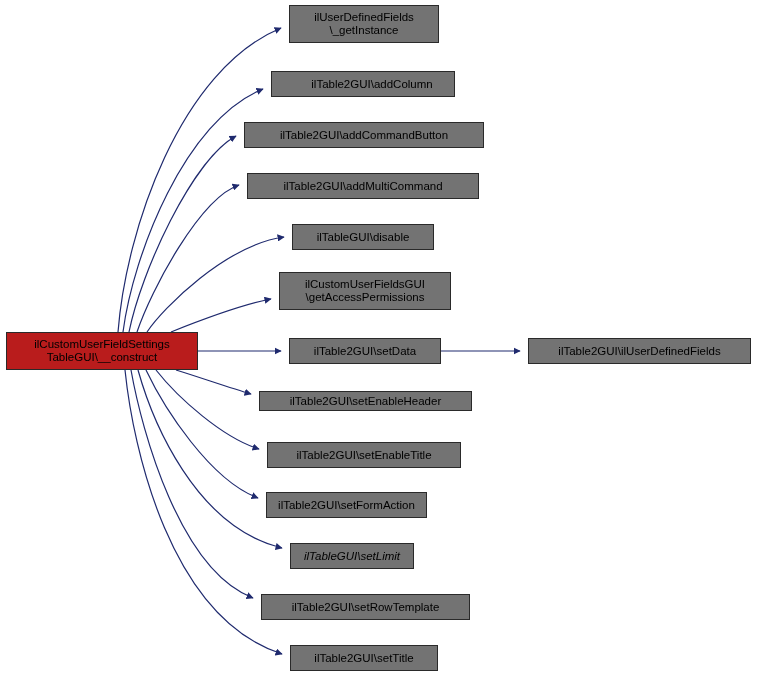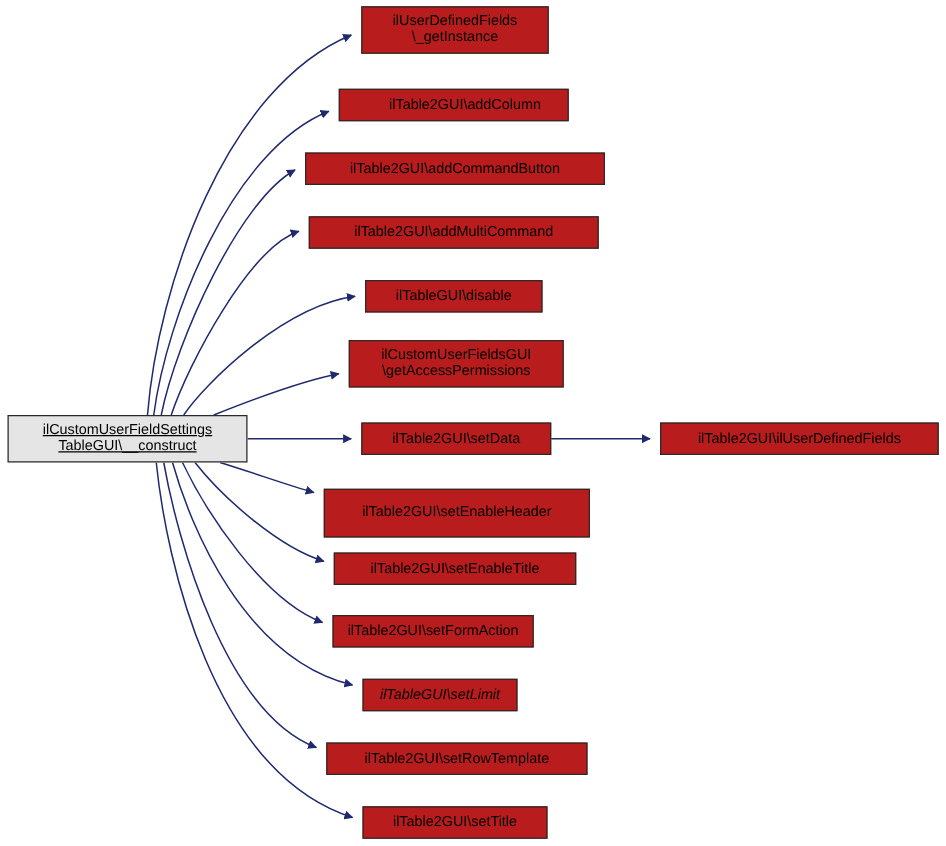--- a/index.html
+++ b/index.html
@@ -19,35 +19,34 @@
     position: absolute;
     left: 0;
     top: 0;
     width: 757px;
     height: 677px;
   }
   .node {
     position: absolute;
     box-sizing: border-box;
     border: 1px solid #2a2a2a;
-    background: #b91c1c;
+    background: #737373;
     color: #000000;
     font-size: 11.5px;
     line-height: 13px;
     text-align: center;
     display: flex;
     flex-direction: column;
     align-items: center;
     justify-content: center;
     white-space: pre-line;
     letter-spacing: 0px;
   }
   .node.root {
-    background: #e5e5e5;
-    text-decoration: underline;
+    background: #b91c1c;
   }
   .node span {
     display: block;
     width: 100%;
   }
 </style>
 </head>
 <body>
 
 <div id="canvas">
@@ -107,21 +106,21 @@
   </div>
 
   <div class="node" style="left:289px; top:338px; width:152px; height:26px;">
     <span>ilTable2GUI\setData</span>
   </div>
 
   <div class="node" style="left:528px; top:338px; width:223px; height:26px;">
     <span>ilTable2GUI\ilUserDefinedFields</span>
   </div>
 
-  <div class="node" style="left:259px; top:391px; width:213px; height:39px;">
+  <div class="node" style="left:259px; top:391px; width:213px; height:20px;">
     <span>ilTable2GUI\setEnableHeader</span>
   </div>
 
   <div class="node" style="left:267px; top:442px; width:194px; height:26px;justify-content:center;">
     <span>ilTable2GUI\setEnableTitle</span>
   </div>
 
   <div class="node" style="left:266px; top:492px; width:161px; height:26px;text-align:center;">
     <span>ilTable2GUI\setFormAction</span>
   </div>

